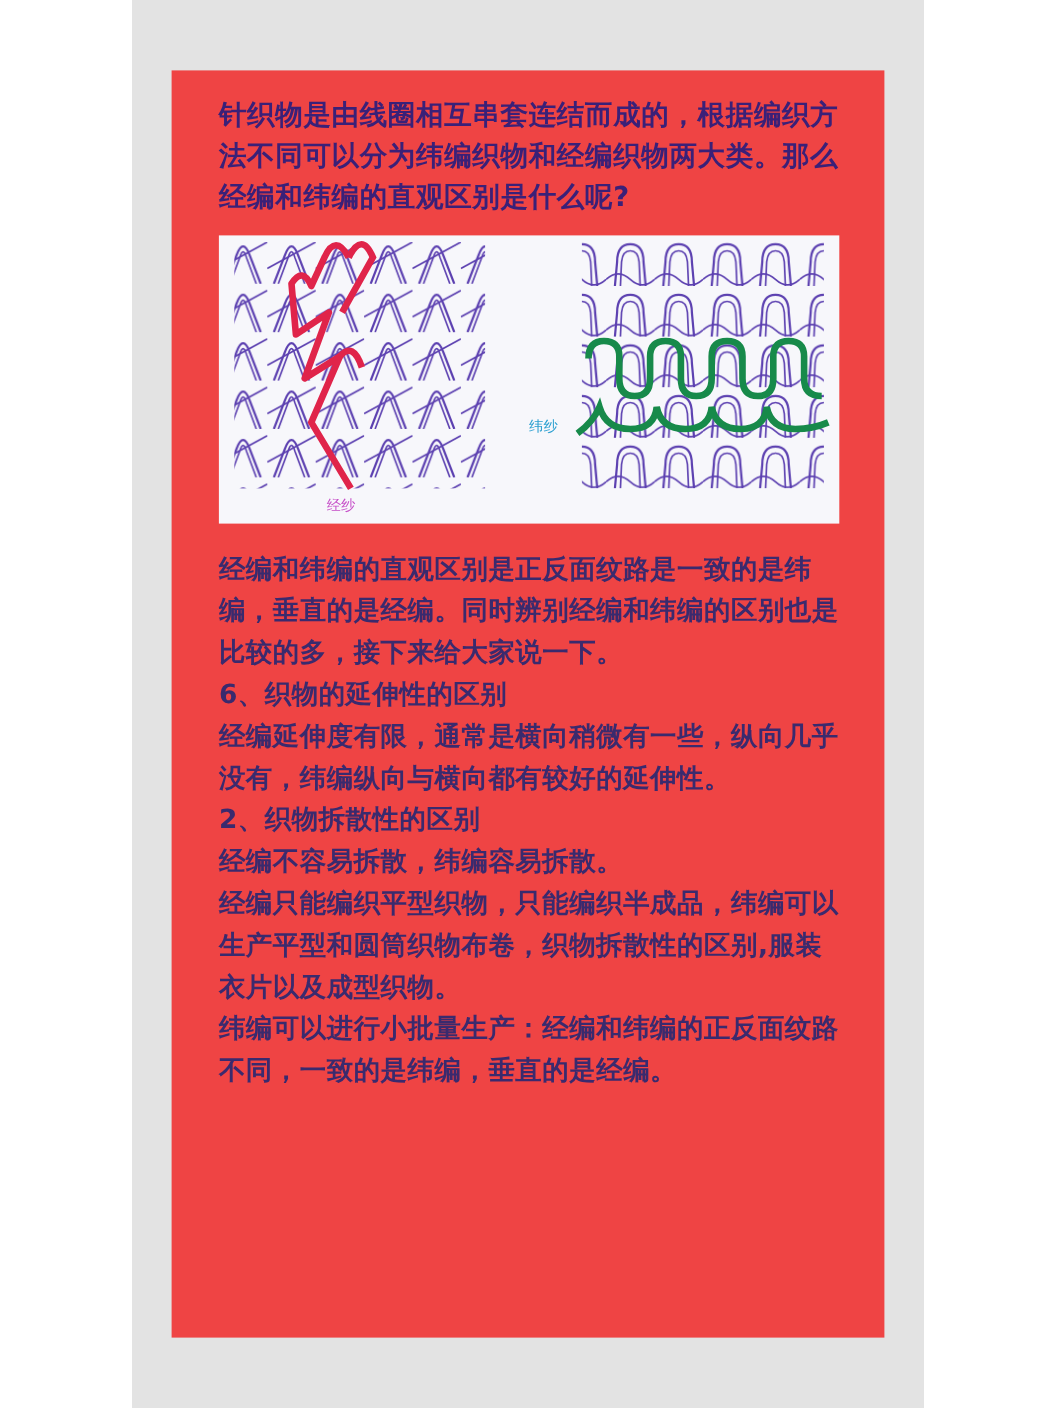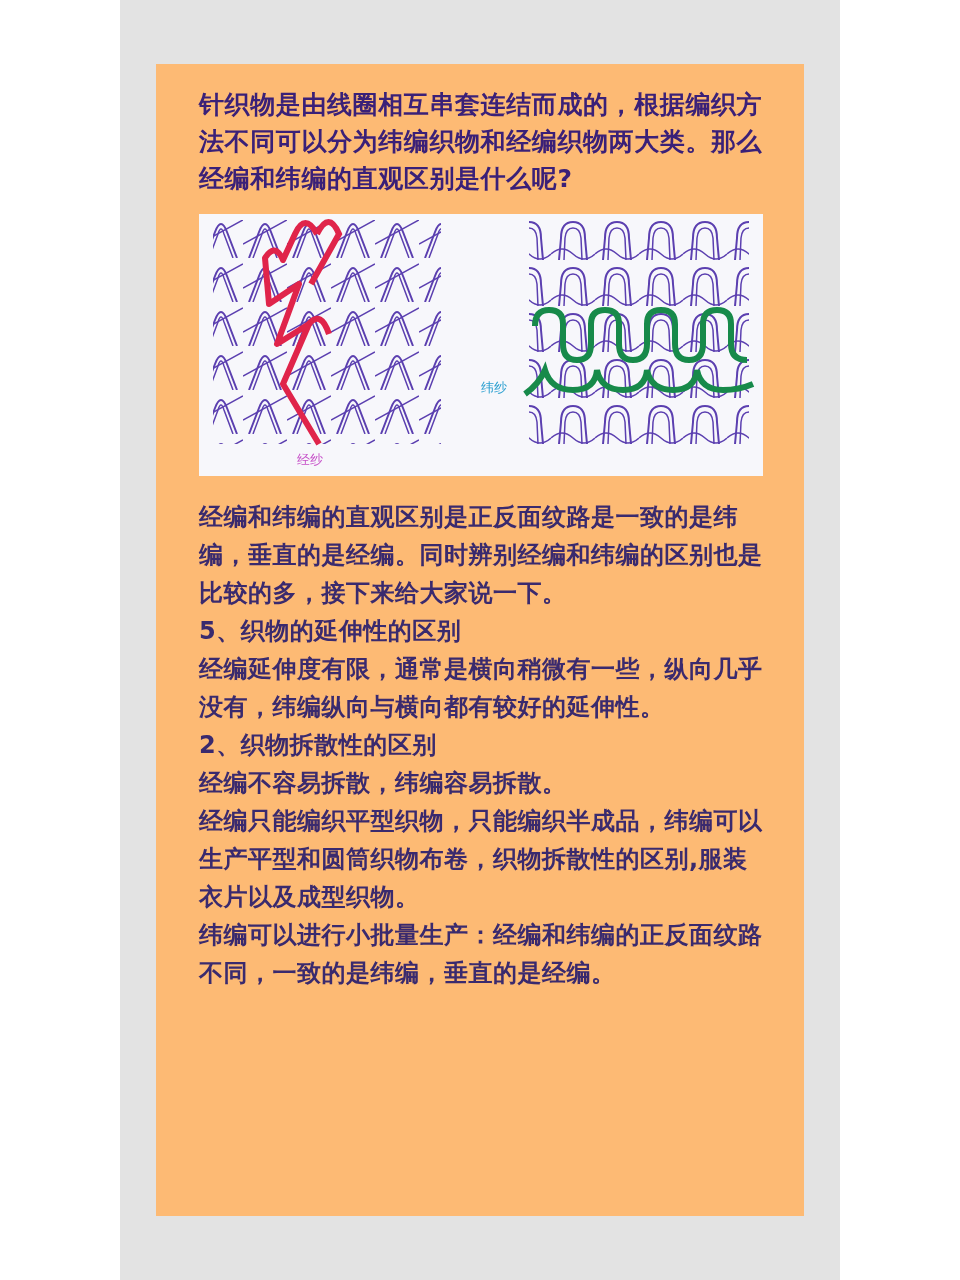--- a/index.html
+++ b/index.html
@@ -3,21 +3,21 @@
 <meta charset="utf-8">
 <style>
   html, body { margin: 0; padding: 0; }
   body {
     width: 960px; height: 1280px; background: #ffffff;
     font-family: "DejaVu Sans", sans-serif; position: relative; overflow: hidden;
   }
   .bg-gray { position: absolute; left: 120px; top: 0; width: 720px; height: 1280px; background: #e3e3e3; }
   .card {
     position: absolute; left: 156px; top: 64px; width: 648px; height: 1152px;
-    background: #fdba74;
+    background: #ef4444;
   }
   .title {
     position: absolute; left: 43px; top: 22px; width: 570px;
     font-size: 25px; line-height: 37px; font-weight: bold; color: #3a2078;
     letter-spacing: 0.6px;
   }
   .figure {
     position: absolute; left: 43px; top: 150px; width: 564px; height: 262px;
     background: #f7f7fb;
   }
@@ -60,20 +60,20 @@
         <rect x="330" y="6" width="220" height="224" fill="url(#weftKnit)"></rect>
         <path d="M336 112 Q336 96 350 96 Q364 96 364 110 L364 130 Q364 146 378 146 Q392 146 392 130 L392 110 Q392 96 406 96 Q420 96 420 110 L420 130 Q420 146 434 146 Q448 146 448 130 L448 110 Q448 96 462 96 Q476 96 476 110 L476 130 Q476 146 490 146 Q504 146 504 130 L504 110 Q504 96 518 96 Q532 96 532 110 L532 130 Q532 146 548 146" fill="none" stroke="#178a4a" stroke-width="6"></path>
         <path d="M326 180 Q340 170 346 156 Q352 176 374 176 Q396 176 398 156 Q402 176 424 176 Q446 176 448 156 Q452 176 474 176 Q496 176 498 156 Q502 176 524 176 Q540 176 554 170" fill="none" stroke="#178a4a" stroke-width="6"></path>
         <text x="282" y="178" class="lbl" fill="#2a9fd0">纬纱</text>
       </g>
     </svg>
   </div>
 
   <div class="body-text">
     <p>经编和纬编的直观区别是正反面纹路是一致的是纬编，垂直的是经编。同时辨别经编和纬编的区别也是比较的多，接下来给大家说一下。</p>
-    <p>5、织物的延伸性的区别</p>
+    <p>6、织物的延伸性的区别</p>
     <p>经编延伸度有限，通常是横向稍微有一些，纵向几乎没有，纬编纵向与横向都有较好的延伸性。</p>
     <p>2、织物拆散性的区别</p>
     <p>经编不容易拆散，纬编容易拆散。</p>
     <p>经编只能编织平型织物，只能编织半成品，纬编可以生产平型和圆筒织物布卷，织物拆散性的区别,服装衣片以及成型织物。</p>
     <p>纬编可以进行小批量生产：经编和纬编的正反面纹路不同，一致的是纬编，垂直的是经编。</p>
   </div>
 </div>
 
 </body></html>

